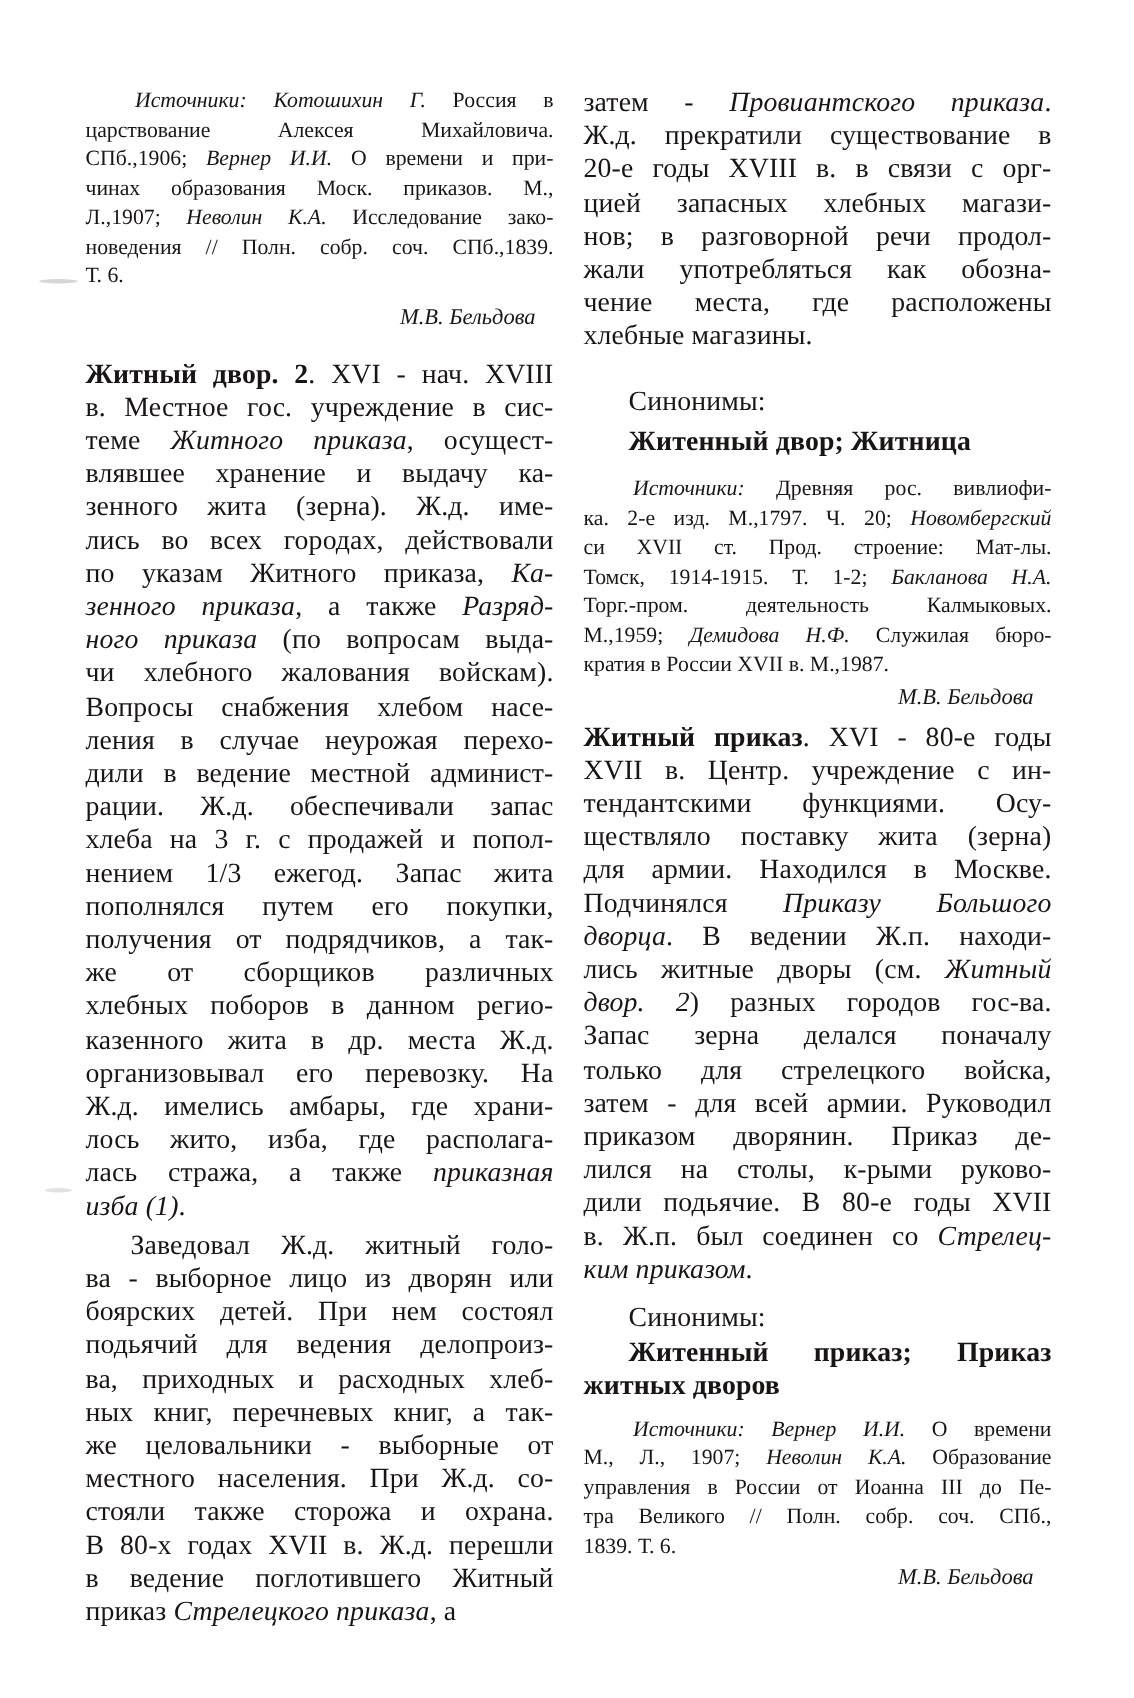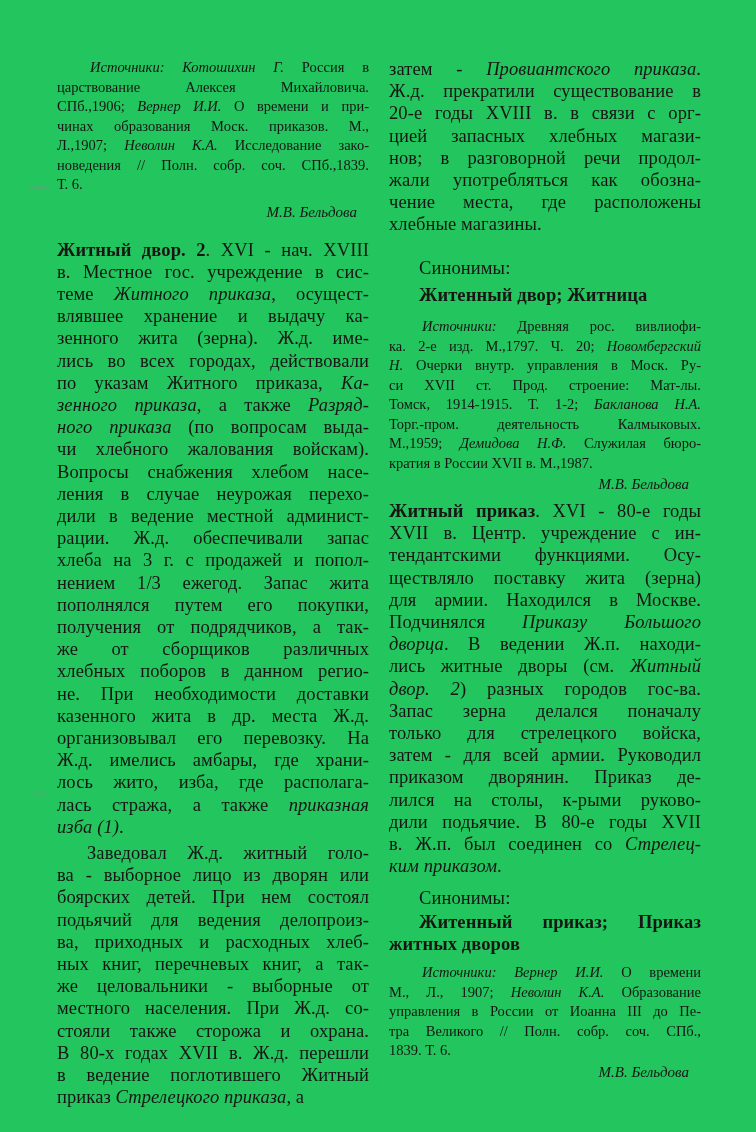--- a/index.html
+++ b/index.html
@@ -1,19 +1,19 @@
 <!DOCTYPE html>
 <html><head>
 <meta charset="utf-8">
 <style>
   html,body{margin:0;padding:0;background:#e8e8e6;}
   .page{
     position:relative;
     width:756px;height:1132px;
-    background:#22c55e;
+    background:#ffffff;
     color:#171614;
     font-family:"Liberation Serif","DejaVu Serif",serif;
     box-sizing:border-box;
     padding:58px 55px 20px 57px;
     overflow:hidden;
   }
   .cols{display:flex;gap:20px;}
   .col{width:312px;flex:0 0 312px;}
   .block{margin:0;}
   .line{
@@ -77,21 +77,20 @@
           <div class="line">Вопросы снабжения хлебом насе-</div>
           <div class="line">ления в случае неурожая перехо-</div>
           <div class="line">дили в ведение местной админист-</div>
           <div class="line">рации. Ж.д. обеспечивали запас</div>
           <div class="line">хлеба на 3 г. с продажей и попол-</div>
           <div class="line">нением 1/3 ежегод. Запас жита</div>
           <div class="line">пополнялся путем его покупки,</div>
           <div class="line">получения от подрядчиков, а так-</div>
           <div class="line">же от сборщиков различных</div>
           <div class="line">хлебных поборов в данном регио-</div>
-          <div class="line">не. При необходимости доставки</div>
           <div class="line">казенного жита в др. места Ж.д.</div>
           <div class="line">организовывал его перевозку. На</div>
           <div class="line">Ж.д. имелись амбары, где храни-</div>
           <div class="line">лось жито, изба, где располага-</div>
           <div class="line">лась стража, а также <i>приказная</i></div>
           <div class="line last"><i>изба (1)</i>.</div>
         </div>
         <div class="block para" style="margin-top: 4px;">
           <div class="line indent">Заведовал Ж.д. житный голо-</div>
           <div class="line">ва - выборное лицо из дворян или</div>
@@ -120,21 +119,20 @@
         </div>
         <div class="block syn-label" style="margin-top: 21px;">
           <div class="line last indent">Синонимы:</div>
         </div>
         <div class="block syn" style="margin-top: 5px;">
           <div class="line last indent"><b>Житенный двор; Житница</b></div>
         </div>
         <div class="block sources" style="margin-top: 11px;">
           <div class="line indent"><i>Источники:</i> Древняя рос. вивлиофи-</div>
           <div class="line">ка. 2-е изд. М.,1797. Ч. 20; <i>Новомбергский</i></div>
-          <div class="line"><i>Н.</i> Очерки внутр. управления в Моск. Ру-</div>
           <div class="line">си XVII ст. Прод. строение: Мат-лы.</div>
           <div class="line">Томск, 1914-1915. Т. 1-2; <i>Бакланова Н.А.</i></div>
           <div class="line">Торг.-пром. деятельность Калмыковых.</div>
           <div class="line">М.,1959; <i>Демидова Н.Ф.</i> Служилая бюро-</div>
           <div class="line last">кратия в России XVII в. М.,1987.</div>
         </div>
         <div class="block byline" style="margin-top: 2px;"><i>М.В. Бельдова</i></div>
         <div class="block para" style="margin-top: 6px;">
           <div class="line"><b>Житный приказ</b>. XVI - 80-е годы</div>
           <div class="line">XVII в. Центр. учреждение с ин-</div>

